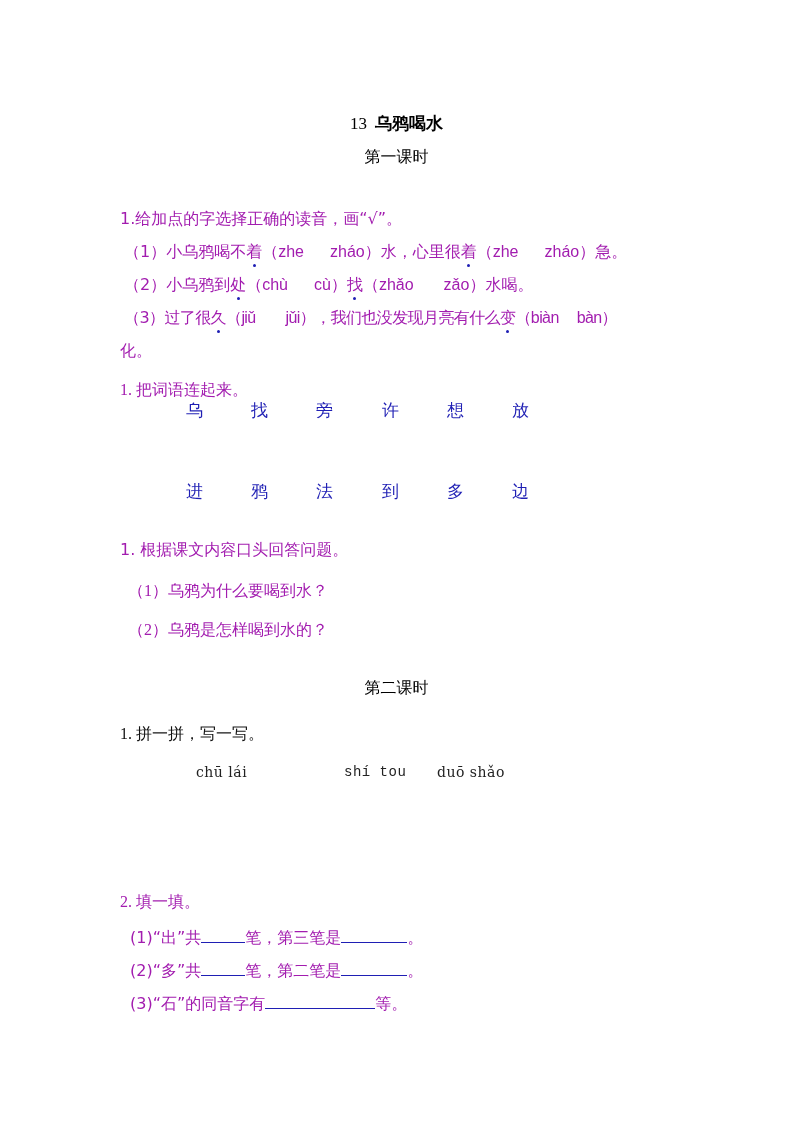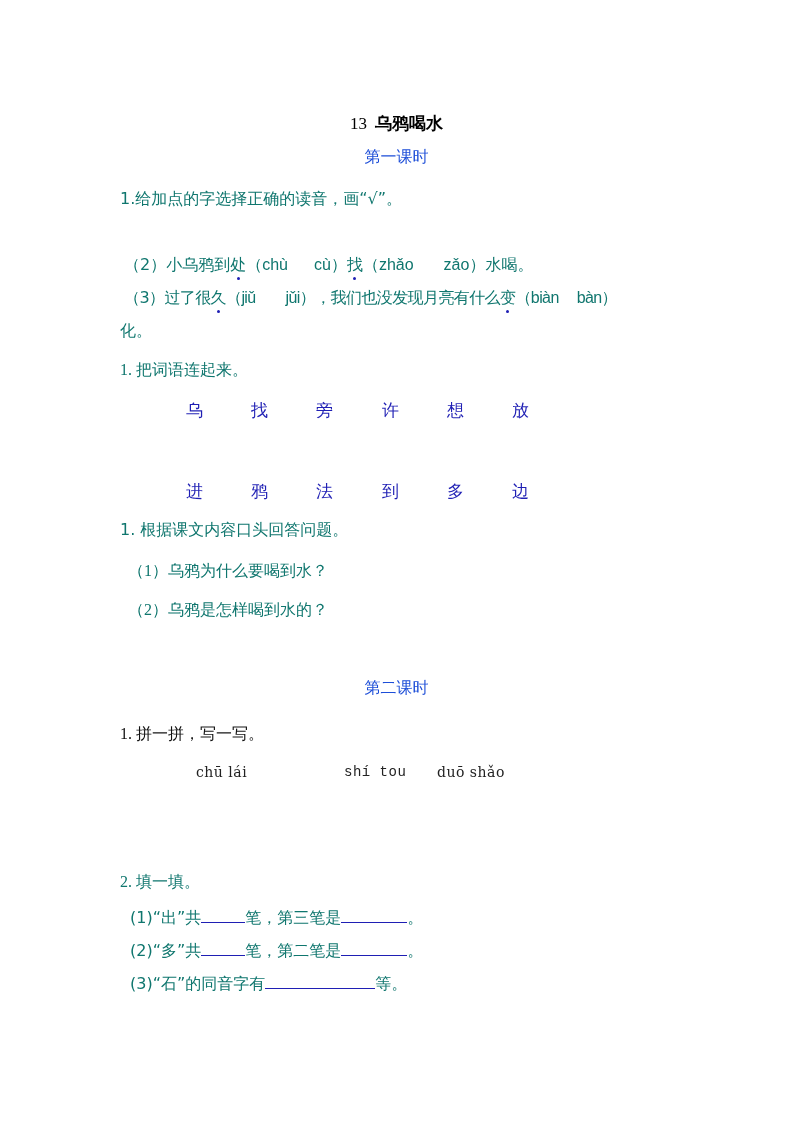--- a/index.html
+++ b/index.html
@@ -14,36 +14,36 @@
       overflow: hidden;
       font-family: "DejaVu Sans", "Liberation Sans", sans-serif;
     }
     .page {
       position: absolute;
       left: 0; top: 0;
       width: 793px; height: 1122px;
       background: #ffffff;
     }
     .abs { position: absolute; white-space: nowrap; }
-    .blue { color: #0f766e; }
+    .blue { color: #a21caf; margin-top: 20px; }
     .black { color: #111111; }
     .title {
       top: 112px;
       left: 0; width: 793px;
       text-align: center;
       font-size: 17px;
       color: #000;
     }
     .title .num { font-family: "Liberation Serif", serif; font-size: 17px; margin-right: 8px; }
     .title .name { font-weight: bold; }
     .lesson-head {
       left: 0; width: 793px;
       text-align: center;
       font-size: 16px;
-      color: #1d4ed8;
+      color: #000000;
     }
     .line {
       font-size: 16px;
       line-height: 20px;
     }
     .dot-char {
       position: relative;
       display: inline-block;
     }
     .dot-char::after {
@@ -85,20 +85,23 @@
 <div class="page">
 
   <div class="abs title">
     <span class="num">13</span><span class="name">乌鸦喝水</span>
   </div>
 
   <div class="abs lesson-head" style="top:147px;">第一课时</div>
 
   <div class="abs line blue" style="left:120px; top:189px;">1.给加点的字选择正确的读音，画“√”。</div>
 
+  <div class="abs line blue" style="left:124px; top:222px;">
+    <span>（1）</span><span>小乌鸦喝不</span><span class="dot-char">着</span><span class="py">（zhe</span><span class="gap" style="width:26px;"></span><span class="py">zháo）水，心里很</span><span class="dot-char">着</span><span class="py">（zhe</span><span class="gap" style="width:26px;"></span><span class="py">zháo）急。</span>
+  </div>
 
   <div class="abs line blue" style="left:124px; top:255px;">
     <span>（2）</span><span>小乌鸦到</span><span class="dot-char">处</span><span class="py">（chù</span><span class="gap" style="width:26px;"></span><span class="py">cù）</span><span class="dot-char">找</span><span class="py">（zhǎo</span><span class="gap" style="width:30px;"></span><span class="py">zǎo）水喝。</span>
   </div>
 
   <div class="abs line blue" style="left:124px; top:288px; letter-spacing:-0.6px;">
     <span>（3）</span><span>过了很</span><span class="dot-char">久</span><span class="py">（jiǔ</span><span class="gap" style="width:30px;"></span><span class="py">jǔi），我们也没发现月亮有什么</span><span class="dot-char">变</span><span class="py">（biàn</span><span class="gap" style="width:18px;"></span><span class="py">bàn）</span>
   </div>
   <div class="abs line blue" style="left:120px; top:321px;">化。</div>
 

